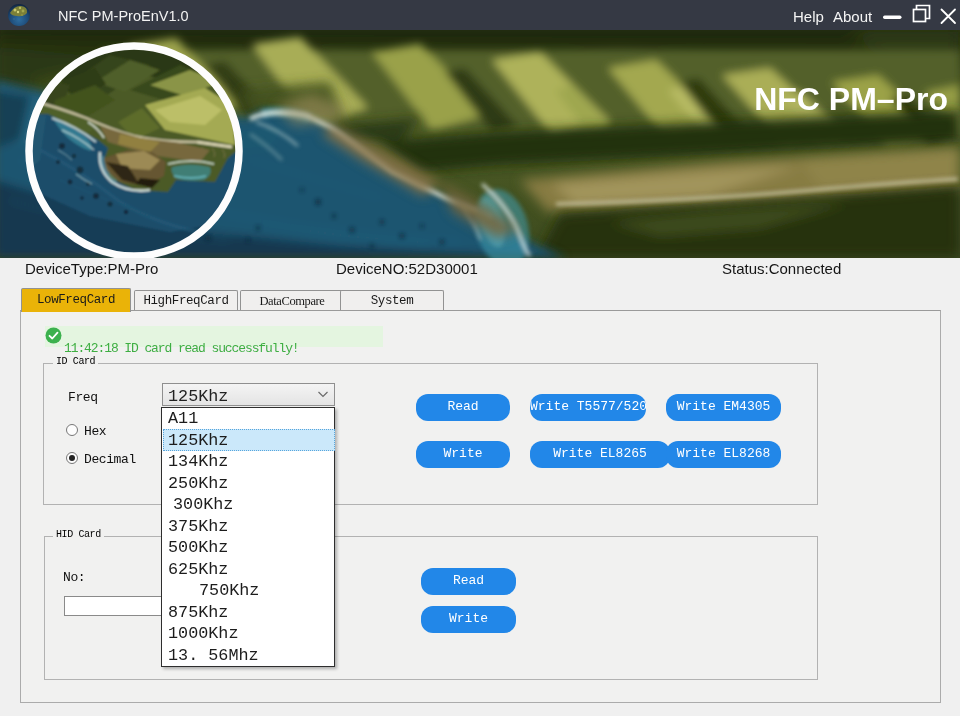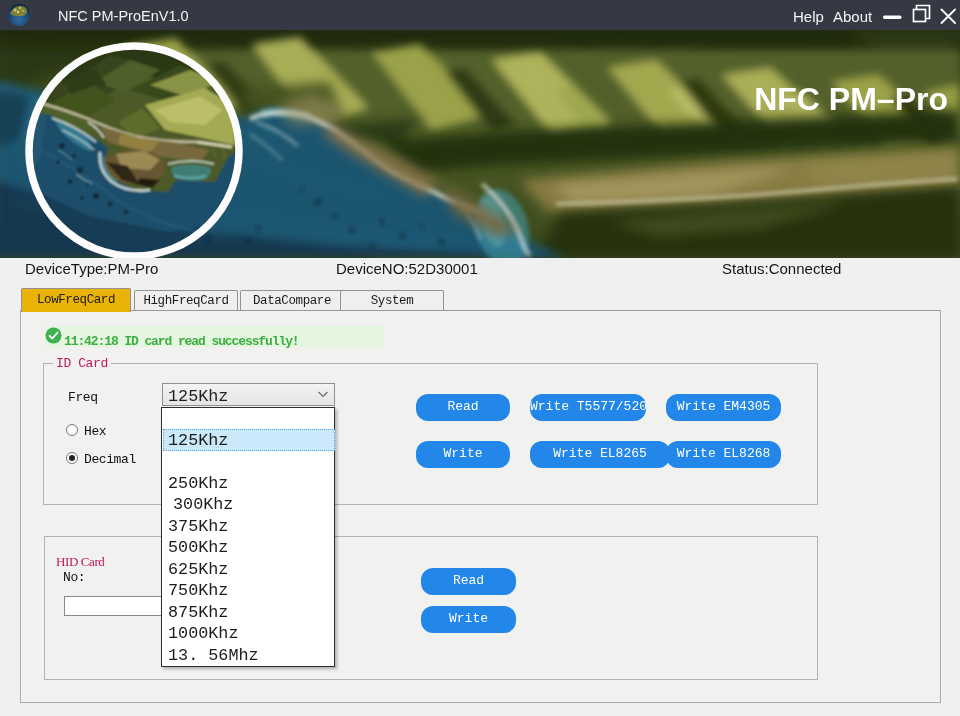--- a/index.html
+++ b/index.html
@@ -14,26 +14,26 @@
   
   .devrow { top:260px; font-size:15px; color:#151515; }
   
   .tab { top:290px; height:21px; background:#f0efee; border:1px solid #929292; border-bottom:none;
          border-radius:2px 2px 0 0; font-family:"Liberation Mono",monospace; font-size:12.5px;
          letter-spacing:-0.4px; color:#1a1a1a; text-align:center; line-height:20px; }
   #tab-active { left:21px; top:288px; width:110px; height:24px; background:#eab308; z-index:3; line-height:23px;}
   #panel { left:20px; top:310px; width:921px; height:393px; background:#f1f1f0; border:1px solid #ababab; border-top:1px solid #9a9a9a; z-index:1;}
   
   #msgstrip { left:45px; top:326px; width:338px; height:21px; background:#e4f5e0; z-index:2; }
-  #msgtext { left:64px; top:334px; font-family:"Liberation Mono",monospace; font-size:13px; letter-spacing:-1.1px; color:#3eae42; z-index:2;font-weight:bold;}
+  #msgtext { left:64px; top:341px; font-family:"Liberation Mono",monospace; font-size:13px; letter-spacing:-1.1px; color:#3eae42; z-index:2;}
   
   .fieldset { border:1px solid #b2b2b2; z-index:2; }
   #fs1 { left:43px; top:363px; width:775px; height:142px; }
   #fs2 { left:44px; top:536px; width:774px; height:144px; }
-  .legend { background:#f1f1f0; font-family:"Liberation Mono",monospace; font-size:13px; letter-spacing:-0.4px; color:#be185d; padding:0 3px; z-index:2;}
+  .legend { background:#f1f1f0; font-family:"Liberation Mono",monospace; font-size:10px; letter-spacing:-0.4px; color:#000000; padding:0 3px; z-index:2;}
   .lbl { font-family:"Liberation Mono",monospace; font-size:13px; letter-spacing:-0.4px; color:#111; z-index:2; }
   
   #combo { left:162px; top:383px; width:173px; height:23px; background:linear-gradient(#f4f4f4,#e4e4e4);
            border:1px solid #8f8f8f; z-index:4; }
   #combo-text { left:168px; top:387px; font-family:"Liberation Mono",monospace; font-size:16.8px; color:#222; z-index:5;}
   
   .radio { width:12px; height:12px; border:1px solid #777; border-radius:50%; background:#fdfdfd; z-index:2;}
   .radio.sel::after { content:""; position:absolute; left:2px; top:2px; width:6px; height:6px; background:#222; border-radius:50%; }
   
   .btn { background:#2287e8; color:#fff; font-family:"Liberation Mono",monospace; font-size:13px;
@@ -278,21 +278,21 @@
 
     <text x="948" y="80" text-anchor="end" font-family="Liberation Sans, sans-serif" font-size="32" font-weight="bold" fill="#fff">NFC PM–Pro</text>
   </svg>
 
   <div class="abs devrow" style="left:25px;">DeviceType:PM-Pro</div>
   <div class="abs devrow" style="left:336px;">DeviceNO:52D30001</div>
   <div class="abs devrow" style="left:722px;">Status:Connected</div>
 
   <div class="abs tab" id="tab-active">LowFreqCard</div>
   <div class="abs tab" style="left:134px;width:104px;">HighFreqCard</div>
-  <div class="abs tab" style="left:240px;width:104px;">DataCompare</div>
+  <div class="abs tab" style="left:240px;width:104px;font-family:Liberation Serif, serif;">DataCompare</div>
   <div class="abs tab" style="left:340px;width:104px;">System</div>
   <div class="abs" id="panel"></div>
 
   <div class="abs" id="msgstrip"></div>
   <svg class="abs" style="left:45px;top:327px;z-index:3" width="17" height="17" viewBox="0 0 17 17">
     <circle cx="8.5" cy="8.5" r="8" fill="#3cb14e"></circle>
     <path d="M4.5,8.8 L7.3,11.5 L12.5,5.6" fill="none" stroke="#fff" stroke-width="1.8" stroke-linecap="round" stroke-linejoin="round"></path>
   </svg>
   <div class="abs" id="msgtext">11:42:18 ID card read successfully!</div>
 
@@ -309,31 +309,33 @@
   <div class="abs radio sel" style="left:66px;top:452px;"></div>
   <div class="abs lbl" style="left:84px;top:452px;">Decimal</div>
   <div class="abs btn" style="left:416px;top:394px;width:94px;height:27px;">Read</div>
   <div class="abs btn" style="left:530px;top:394px;width:116px;height:27px;">Write T5577/5200</div>
   <div class="abs btn" style="left:666px;top:394px;width:115px;height:27px;">Write EM4305</div>
   <div class="abs btn" style="left:416px;top:441px;width:94px;height:27px;">Write</div>
   <div class="abs btn" style="left:530px;top:441px;width:140px;height:27px;">Write EL8265</div>
   <div class="abs btn" style="left:666px;top:441px;width:115px;height:27px;">Write EL8268</div>
 
   <div class="abs fieldset" id="fs2"></div>
-  <div class="abs legend" style="left:53px;top:554px;font-family:Liberation Serif, serif;">HID Card</div>
+  <div class="abs legend" style="left:53px;top:529px;">HID Card</div>
   <div class="abs lbl" style="left:63px;top:570px;">No:</div>
   <div class="abs" id="hidinput"></div>
   <div class="abs btn" style="left:421px;top:568px;width:95px;height:27px;">Read</div>
   <div class="abs btn" style="left:421px;top:606px;width:95px;height:27px;">Write</div>
 
   <div class="abs" id="ddlist">
     <div id="ddsel"></div>
+    <div class="dditem" style="top:0px;">A11</div>
     <div class="dditem" style="top:21.5px;">125Khz</div>
+    <div class="dditem" style="top:43px;">134Khz</div>
     <div class="dditem" style="top:64.5px;">250Khz</div>
     <div class="dditem" style="top:86px;padding-left:10px;">300Khz</div>
     <div class="dditem" style="top:107.5px;">375Khz</div>
     <div class="dditem" style="top:129px;">500Khz</div>
     <div class="dditem" style="top:150.5px;">625Khz</div>
-    <div class="dditem" style="top:172px;">750Khz</div>
+    <div class="dditem" style="top:172px;margin-left:31px;">750Khz</div>
     <div class="dditem" style="top:193.5px;">875Khz</div>
     <div class="dditem" style="top:215px;">1000Khz</div>
     <div class="dditem" style="top:236.5px;">13. 56Mhz</div>
   </div>
 
 </body></html>

